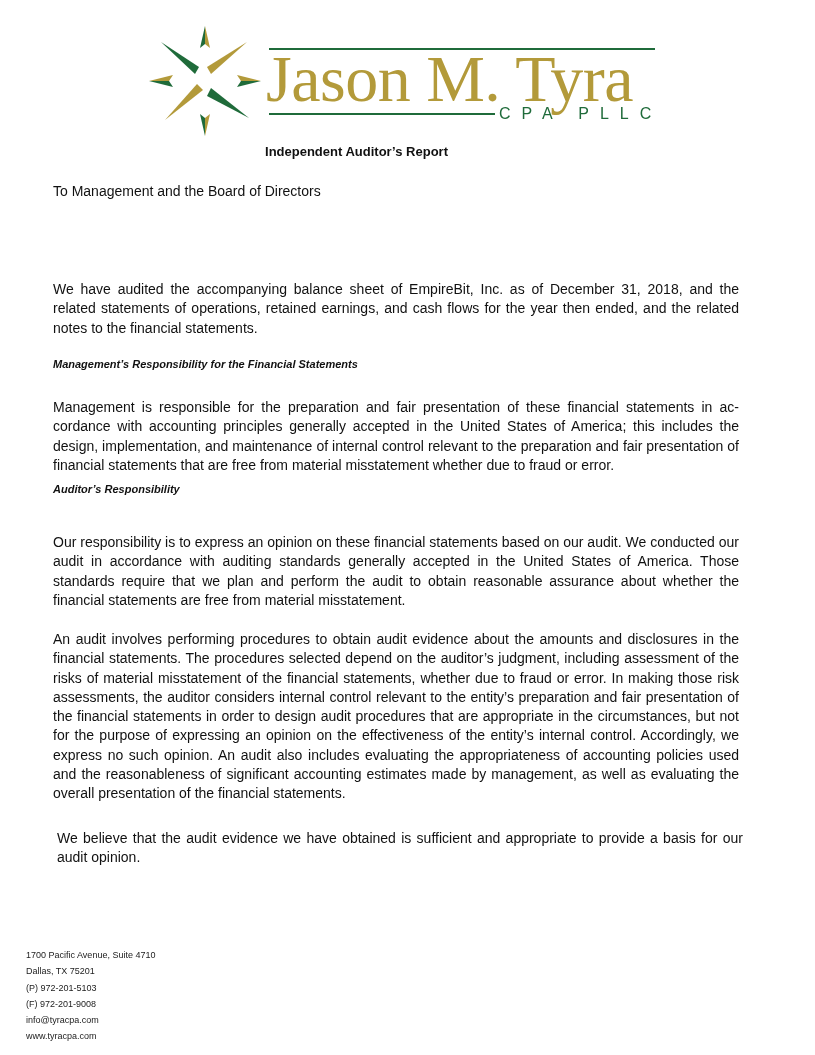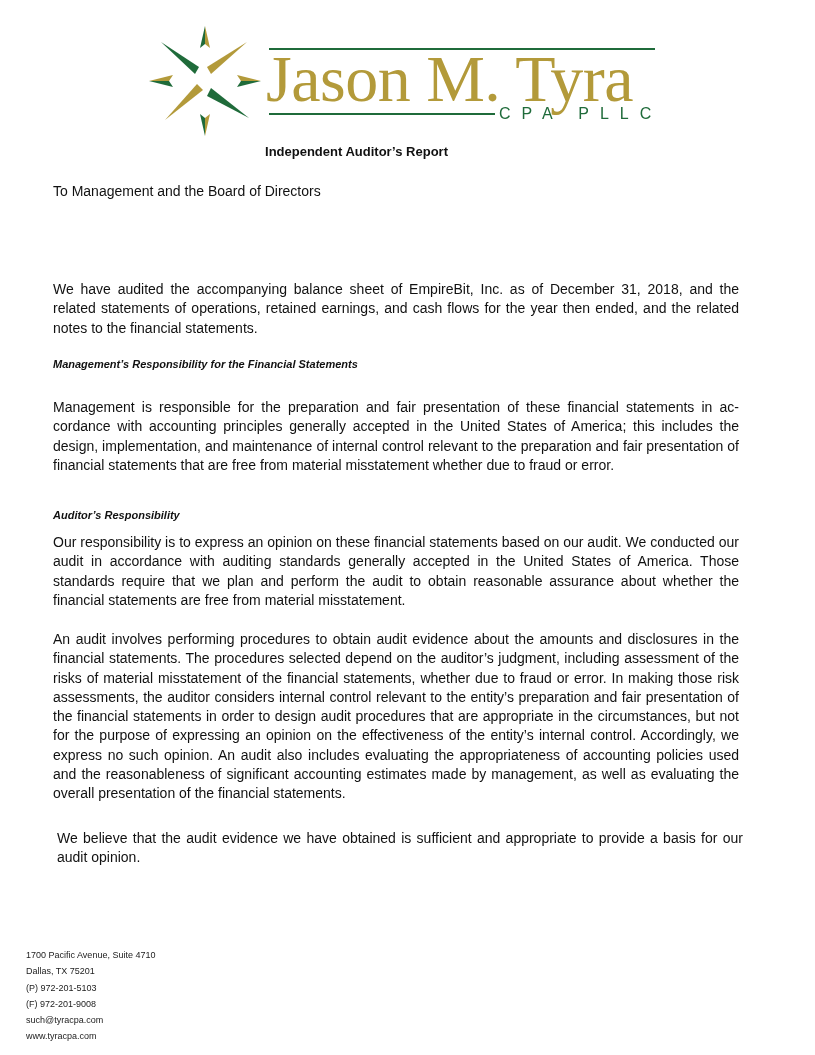--- a/index.html
+++ b/index.html
@@ -29,21 +29,21 @@
     .body-text {
       position: absolute; left: 53px; width: 686px; font-size: 14px; line-height: 19.3px;
       text-align: justify; hyphens: manual;
     }
     .section-heading {
       position: absolute; left: 53px; font-size: 11px; font-weight: bold; font-style: italic;
     }
     .p1 { top: 280px; }
     .h1 { top: 358px; }
     .p2 { top: 398px; }
-    .h2 { top: 509px; font-style: italic; }
+    .h2 { top: 483px; font-style: italic; }
     .p3 { top: 533px; }
     .p4 { top: 630px; }
     .p5 { top: 825px; }
     .footer {
       position: absolute; left: 26px; top: 947px; font-size: 9px; line-height: 16.3px; color: #222;
     }
   </style>
 </head>
 <body>
 
@@ -91,15 +91,15 @@
 
 <p class="body-text p4" style="margin:0">An audit involves performing procedures to obtain audit evidence about the amounts and disclosures in the financial statements. The procedures selected depend on the auditor’s judgment, including assess­ment of the risks of material misstatement of the financial statements, whether due to fraud or error. In making those risk assessments, the auditor considers internal control relevant to the entity’s preparation and fair presentation of the financial statements in order to design audit procedures that are appropriate in the circumstances, but not for the purpose of expressing an opinion on the effectiveness of the entity’s internal control. Accordingly, we express no such opinion. An audit also includes evaluating the appropri­ateness of accounting policies used and the reasonableness of significant accounting estimates made by management, as well as evaluating the overall presentation of the financial statements.</p>
 
 <p class="body-text p5" style="margin:4px">We believe that the audit evidence we have obtained is sufficient and appropriate to provide a basis for our audit opinion.</p>
 
 <div class="footer">
   <div>1700 Pacific Avenue, Suite 4710</div>
   <div>Dallas, TX 75201</div>
   <div>(P) 972-201-5103</div>
   <div>(F) 972-201-9008</div>
-  <div>such@tyracpa.com</div>
+  <div>info@tyracpa.com</div>
   <div>www.tyracpa.com</div>
 </div>
 
 </body></html>

